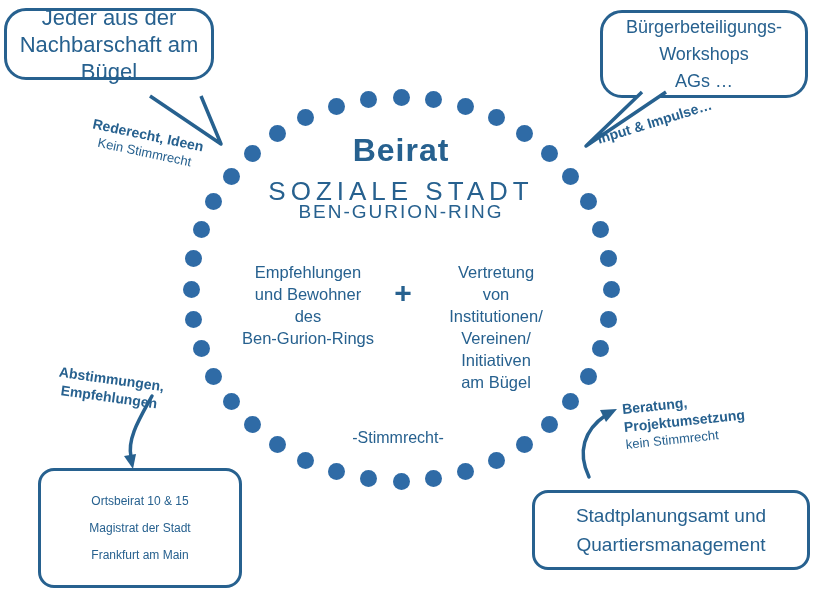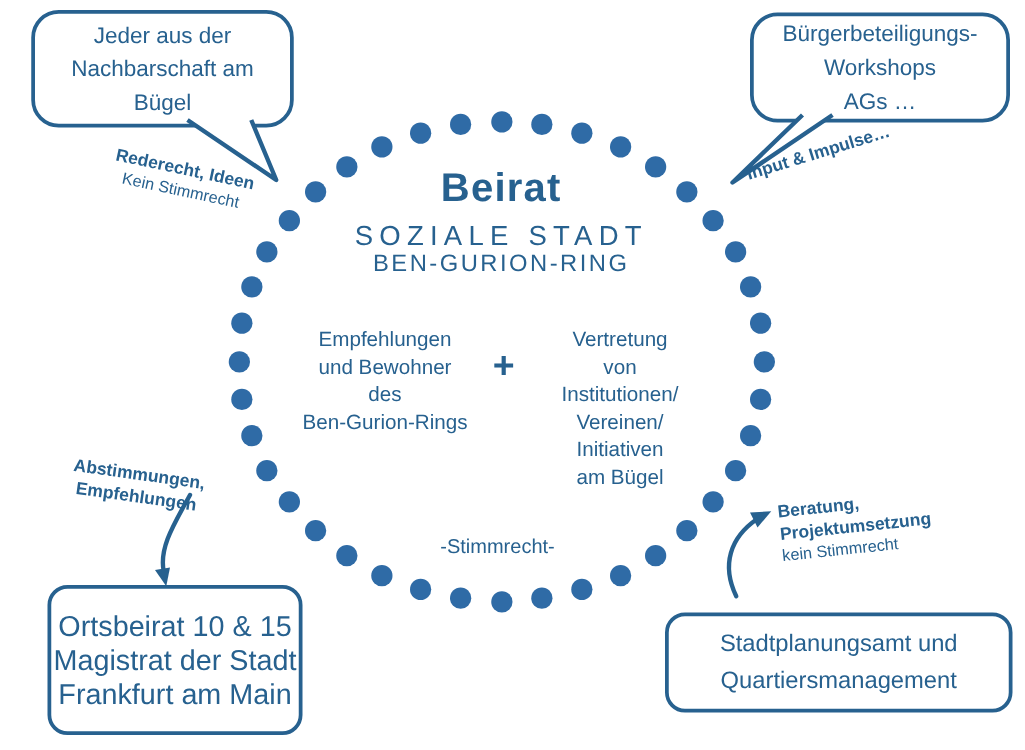--- a/index.html
+++ b/index.html
@@ -6,35 +6,35 @@
   #canvas{
     position:relative;width:820px;height:600px;background:#fff;overflow:hidden;
     font-family:"Liberation Sans", sans-serif;color:var(--accent,#27618f);
   }
   
   #dots{position:absolute;left:0;top:0;width:100%;height:100%;z-index:1;}
   .dot{position:absolute;width:17px;height:17px;border-radius:50%;background:var(--dot,#2f6ba6);}
   
   .abs{position:absolute;z-index:2;}
   .ctitle{left:251px;top:132px;width:300px;text-align:center;font-size:32px;font-weight:bold;letter-spacing:1px;}
-  .csub1{left:251px;top:176px;width:300px;text-align:center;font-size:22px;letter-spacing:5px;}
+  .csub1{left:251px;top:176px;width:300px;text-align:center;font-size:26px;letter-spacing:5px;}
   .csub2{left:251px;top:201px;width:300px;text-align:center;font-size:19px;letter-spacing:2px;}
   .cleft{left:226px;top:261px;width:164px;text-align:center;font-size:16.5px;line-height:22px;}
   .cplus{left:386px;top:276px;width:34px;text-align:center;font-size:30px;font-weight:bold;}
   .cright{left:418px;top:261px;width:156px;text-align:center;font-size:16.5px;line-height:22px;}
   .cstimm{left:298px;top:429px;width:200px;text-align:center;font-size:16px;}
   
   .bubble{
     position:absolute;z-index:3;background:#fff;border:3.5px solid var(--accent,#27618f);
     border-radius:22px;box-sizing:border-box;display:flex;flex-direction:column;
     justify-content:center;text-align:center;color:var(--accent,#27618f);
   }
-  .b-tl{left:25px;top:8px;width:210px;height:94px;font-size:18px;line-height:27px;}
+  .b-tl{left:4px;top:8px;width:210px;height:72px;font-size:22px;line-height:27px;}
   .b-tr{left:600px;top:10px;width:208px;height:88px;font-size:18px;line-height:27px;}
-  .b-bl{left:38px;top:468px;width:204px;height:120px;border-radius:16px;font-size:23px;line-height:27px;}
+  .b-bl{left:38px;top:468px;width:204px;height:120px;border-radius:16px;font-size:12px;line-height:27px;}
   .b-br{left:532px;top:490px;width:278px;height:80px;border-radius:16px;font-size:19px;line-height:29px;align-items:center;}
   
   .anno{position:absolute;z-index:5;color:var(--accent,#27618f);font-size:14px;line-height:18px;}
   .anno .bold{font-weight:bold;}
   .anno .norm{font-weight:normal;font-size:13px;}
   .a-tl{left:72px;top:110px;width:152px;text-align:center;transform:rotate(12deg);transform-origin:left center;}
   .a-tr{left:578px;top:136px;width:160px;text-align:center;transform:rotate(-17deg);transform-origin:left center;font-weight:bold;}
   .a-bl{left:40px;top:360px;width:142px;text-align:center;transform:rotate(8deg);transform-origin:left center;font-weight:bold;}
   .a-br{left:624px;top:400px;width:175px;text-align:left;transform:rotate(-6deg);transform-origin:left center;}
   

